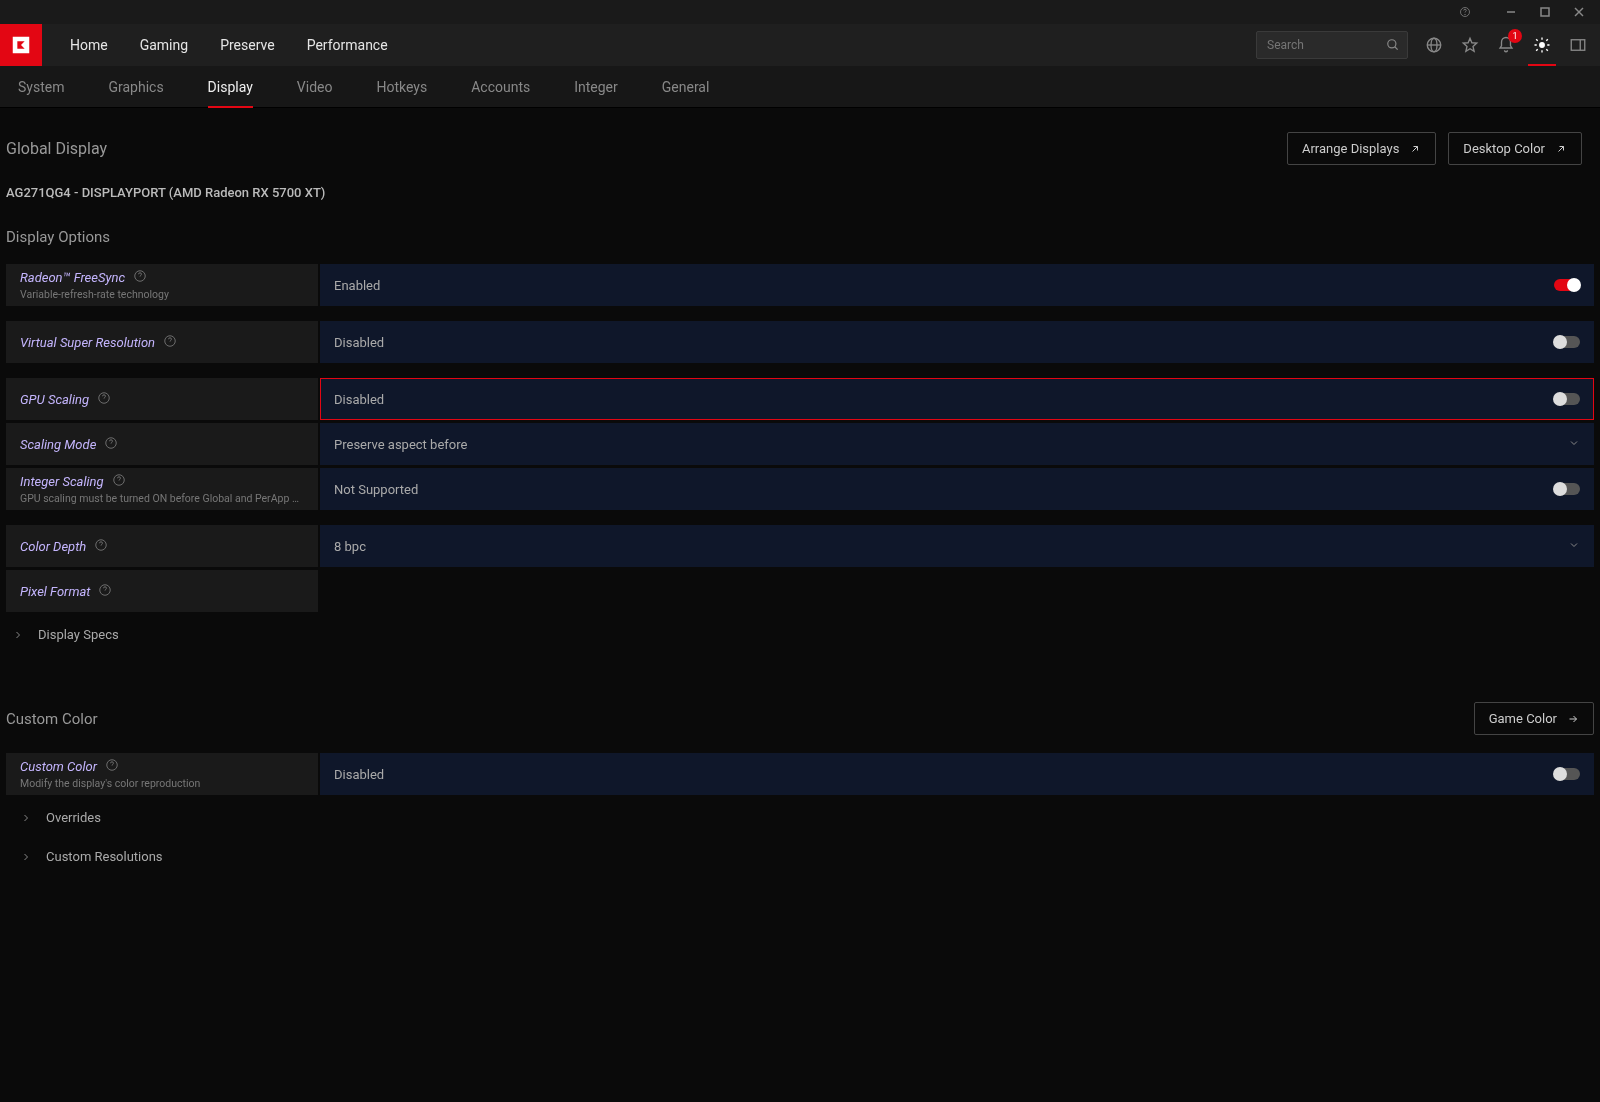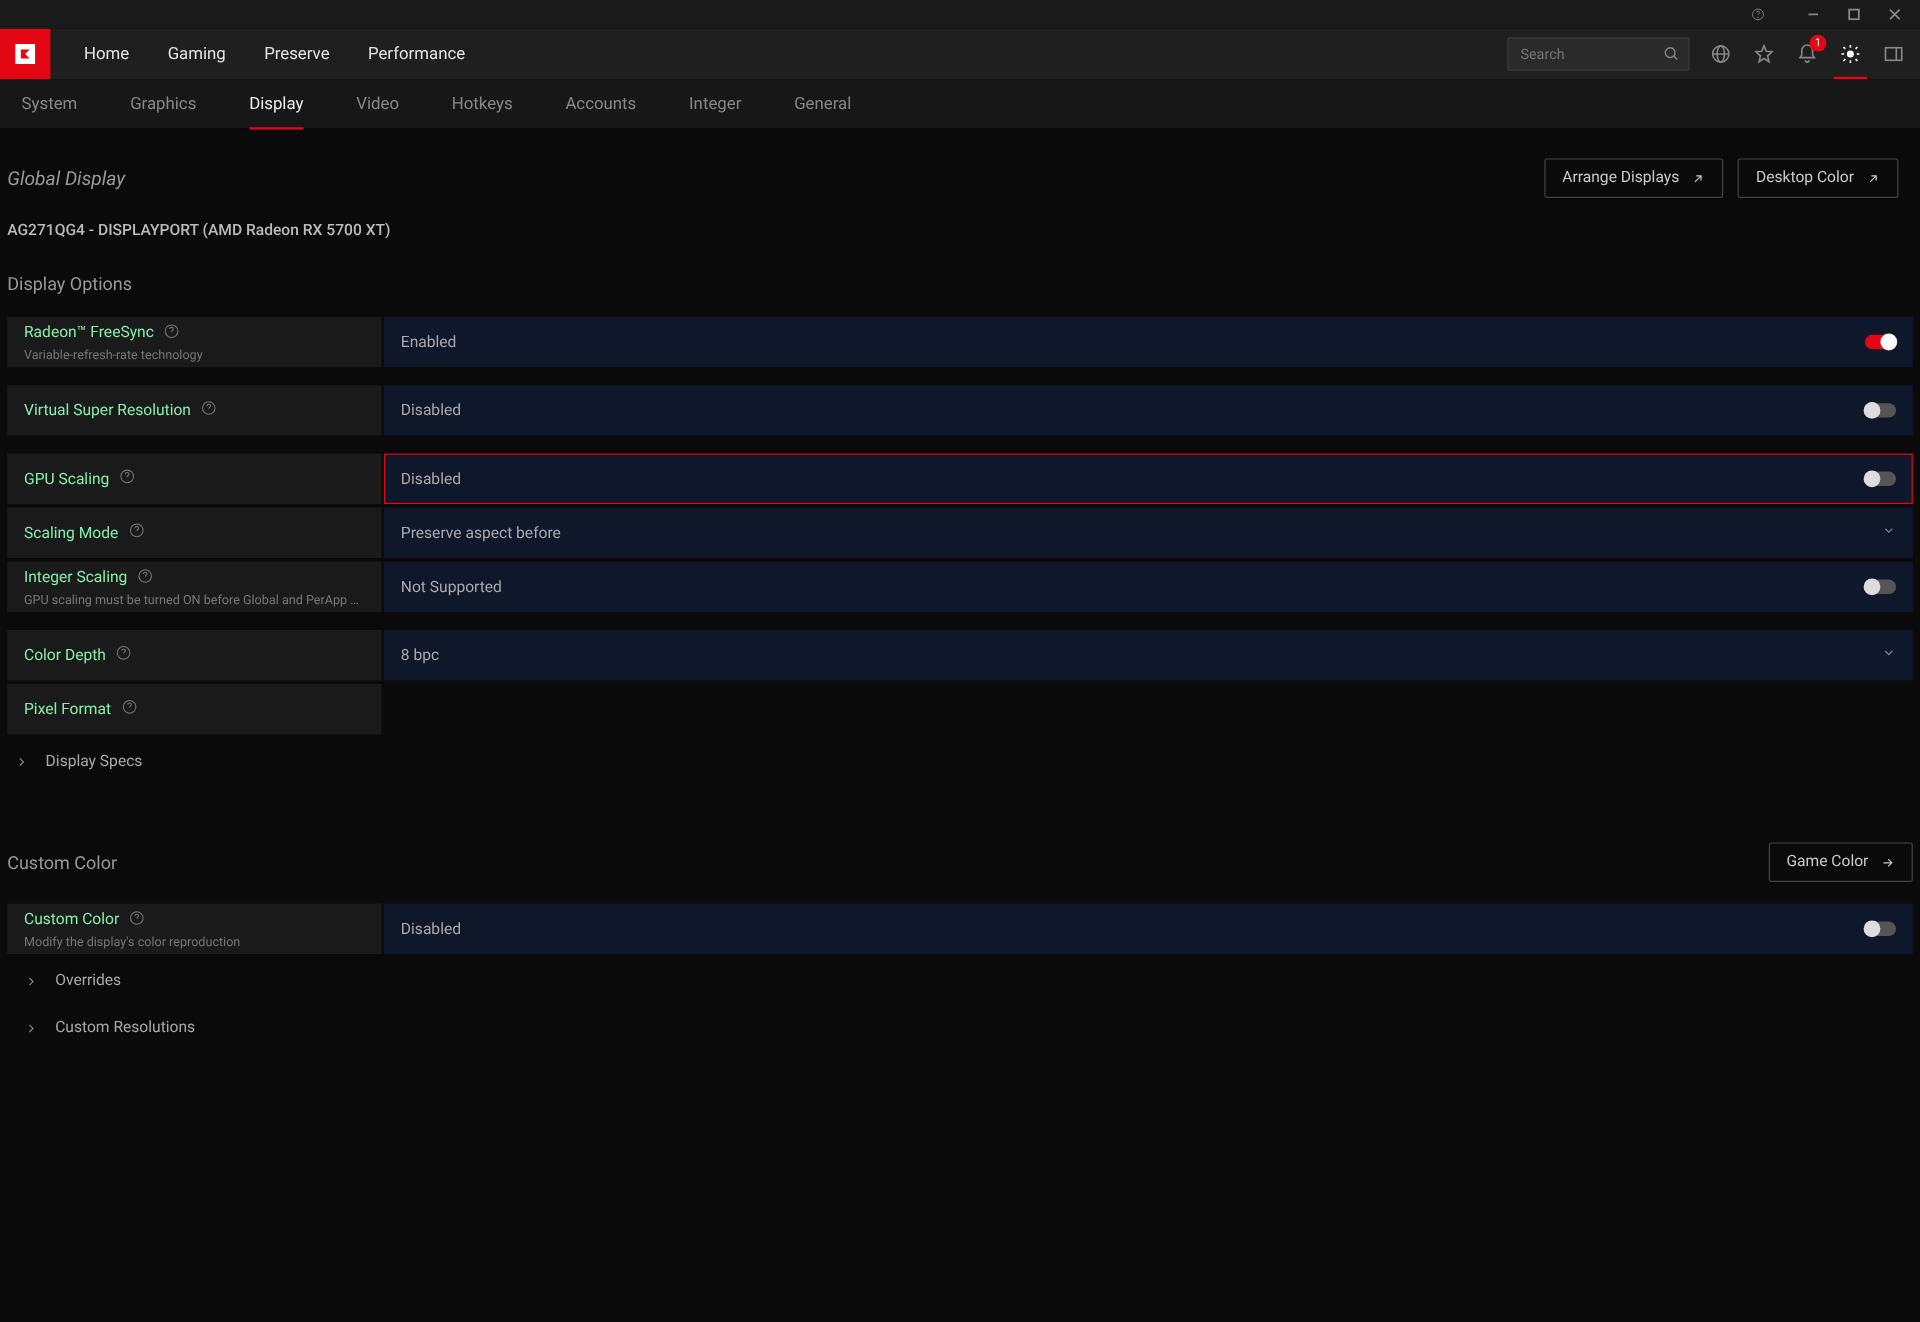--- a/index.html
+++ b/index.html
@@ -29,38 +29,38 @@
 
 
 .subnav { height: 42px; background: #171717; display: flex; align-items: center; padding: 0 4px; gap: 16px; border-bottom: 1px solid #000; }
 .sub-item { padding: 0 14px; font-size: 14px; color: #888; cursor: pointer; line-height: 42px; position: relative; }
 .sub-item.active { color: #eee; }
 .sub-item.active::after { content: ""; position: absolute; bottom: 0; left: 14px; right: 14px; height: 2px; background: #e30613; }
 
 
 .content { padding: 0; }
 .page-head { display: flex; align-items: center; padding: 24px 6px 20px 6px; }
-.page-title { font-size: 16px; color: #999; font-weight: 400; font-style: italic; }
+.page-title { font-size: 16px; color: #999; font-weight: 400; }
 .head-actions { margin-left: auto; display: flex; gap: 12px; padding-right: 12px; }
 .hbtn { background: transparent; border: 1px solid #444; color: #ccc; padding: 8px 14px; font-size: 13px; cursor: pointer; display: flex; align-items: center; gap: 10px; border-radius: 2px; }
 .hbtn svg { width: 12px; height: 12px; stroke: #ccc; fill: none; stroke-width: 2; }
 
 .display-name { padding: 0 6px 28px 6px; font-size: 13px; color: #bbb; font-weight: 500; }
 
 .cols { display: flex; gap: 48px; padding: 0 6px 0 6px; flex-direction: column; }
 .col { flex: 1; min-width: 0; }
 .col .section-head { display: flex; align-items: center; margin-bottom: 18px; }
 .section-title { font-size: 15px; color: #999; font-weight: 400; }
 .section-action { margin-left: auto; }
 
 
 .row { display: flex; margin-bottom: 3px; height: 42px; }
 .row.tall2 { height: 42px; }
 .row .label { width: 312px; background: #1a1a1a; display: flex; flex-direction: column; justify-content: center; padding: 0 14px; }
-.row .label .ln1 { display: flex; align-items: center; gap: 8px; font-size: 13px; color: #86efac; }
+.row .label .ln1 { display: flex; align-items: center; gap: 8px; font-size: 13px; color: #c4b5fd; font-style: italic; }
 .row .label .ln2 { font-size: 10.5px; color: #777; margin-top: 2px; white-space: nowrap; overflow: hidden; text-overflow: ellipsis; max-width: 280px; }
 .row .value { flex: 1; background: #0f172a; display: flex; align-items: center; padding: 0 14px; font-size: 13px; color: #aaa; margin-left: 2px; position: relative; }
 .row .value.highlight { outline: 1px solid #e30613; outline-offset: -1px; }
 .row .value .chev { position: absolute; right: 14px; }
 .gap-v { height: 12px; }
 
 .help-icon svg { width: 14px; height: 14px; stroke: #777; fill: none; stroke-width: 1.5; }
 
 
 .toggle { position: absolute; right: 14px; width: 26px; height: 12px; background: #555; border-radius: 6px; cursor: pointer; }

